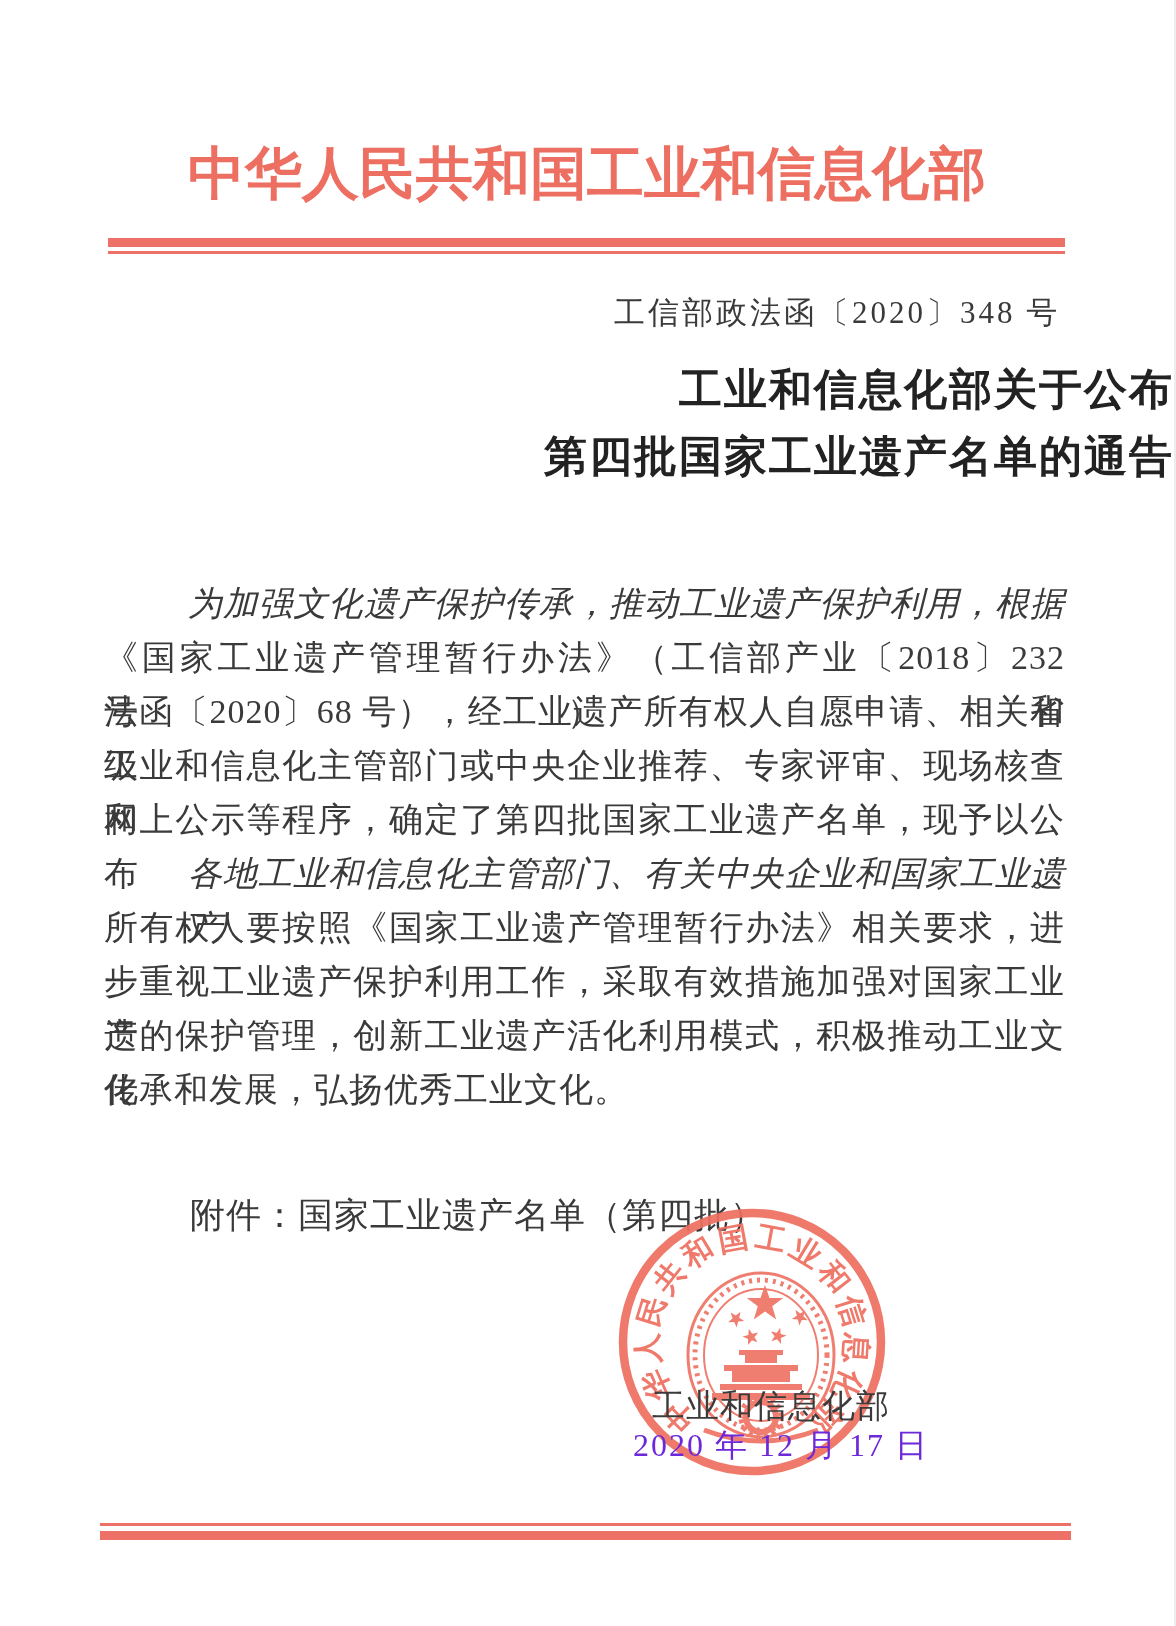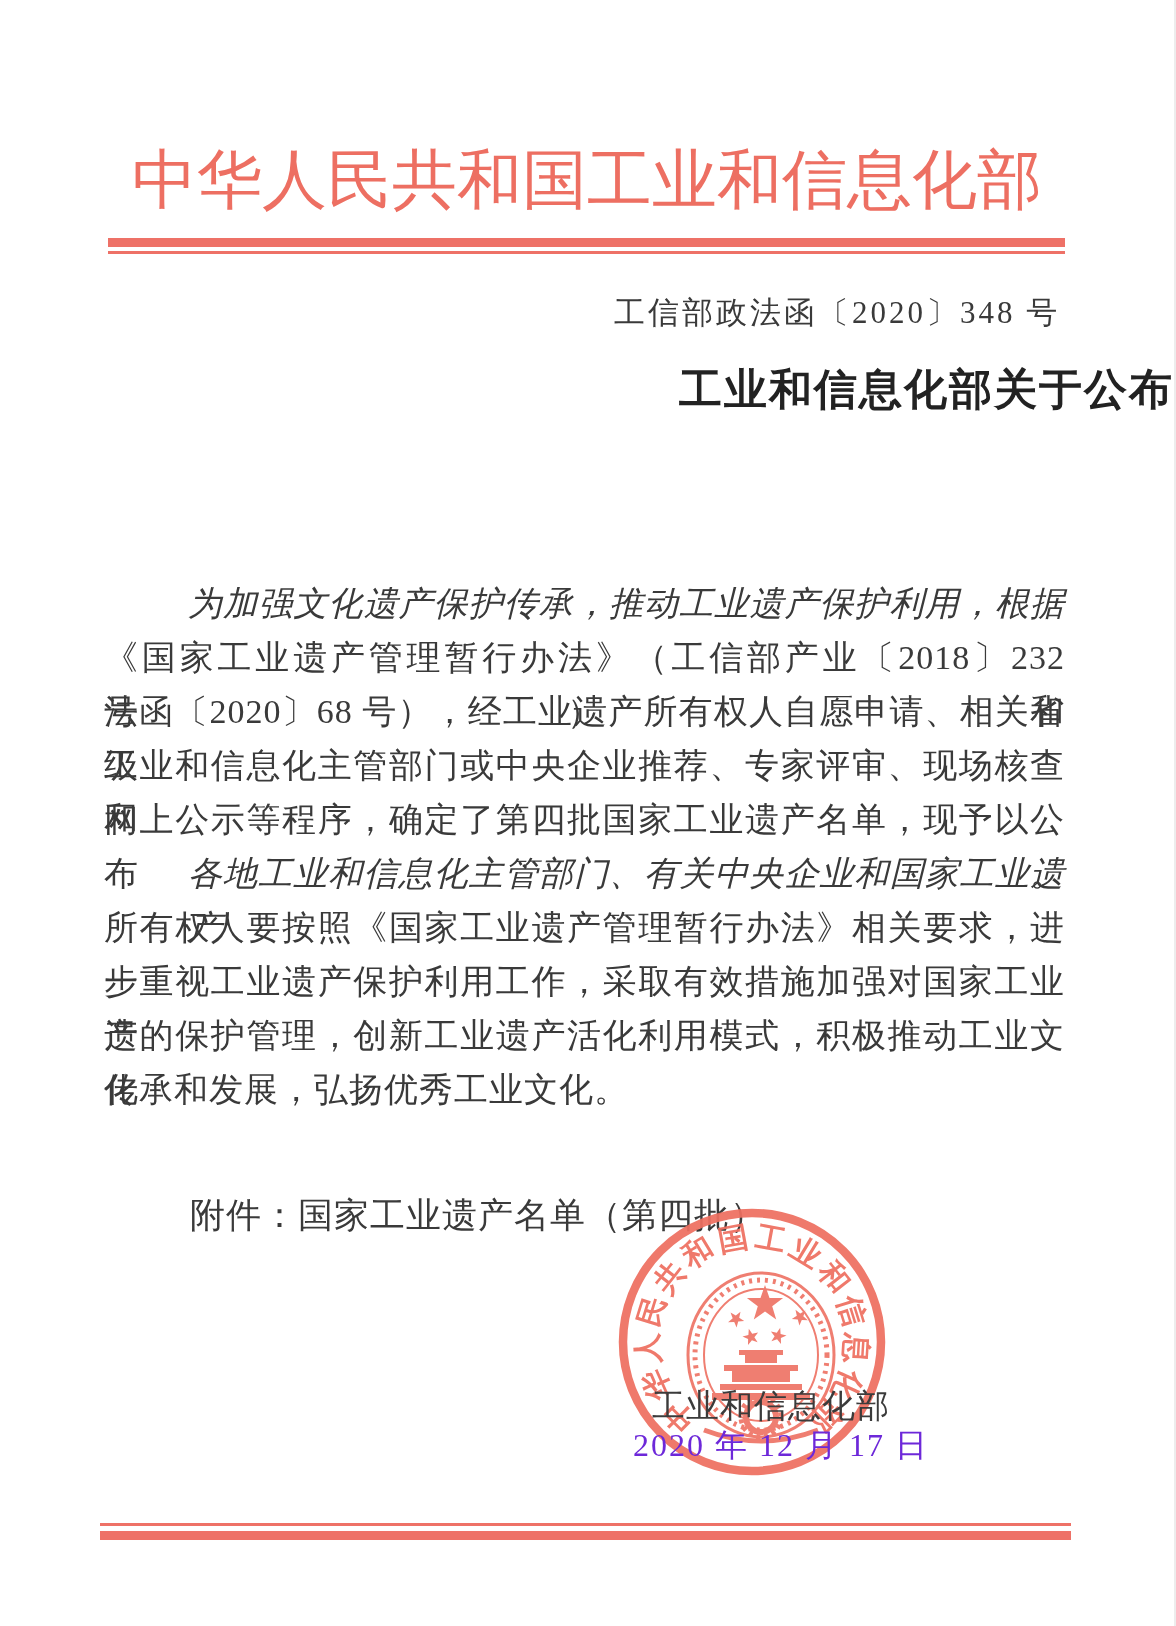--- a/index.html
+++ b/index.html
@@ -8,21 +8,21 @@
     width:1176px;height:1626px;
     background:#ffffff;
     overflow:hidden;
     font-family:"Liberation Serif","DejaVu Serif",serif;
     border-right:2px solid #ededed;
     box-sizing:border-box;
   }
   .letterhead{
     position:absolute;left:0;top:136px;width:100%;
     text-align:center;
-    font-size:65px;font-weight:400;
+    font-size:57px;font-weight:700;
     color:var(--red,#ed6f62);
     letter-spacing:0px;
     white-space:nowrap;
   }
   .rule{position:absolute;background:var(--line-red,#ee7167);}
   .rule-top-thick{left:108px;top:238px;width:957px;height:9px;}
   .rule-top-thin{left:108px;top:251px;width:957px;height:3px;}
   .rule-bottom-thin{left:100px;top:1523px;width:971px;height:3px;}
   .rule-bottom-thick{left:100px;top:1531px;width:971px;height:9px;}
   .doc-number{
@@ -83,20 +83,21 @@
 
   <div class="letterhead">中华人民共和国工业和信息化部</div>
 
   <div class="rule rule-top-thick"></div>
   <div class="rule rule-top-thin"></div>
 
   <div class="doc-number">工信部政法函〔2020〕348 号</div>
 
   <div class="doc-title">
     <div>工业和信息化部关于公布</div>
+    <div>第四批国家工业遗产名单的通告</div>
   </div>
 
   <div class="body-text" id="body-lines">
       <div class="body-line indent fill">为加强文化遗产保护传承，推动工业遗产保护利用，根据</div>
       <div class="body-line fill">《国家工业遗产管理暂行办法》（工信部产业〔2018〕232 号）和</div>
       <div class="body-line fill">法函〔2020〕68 号），经工业遗产所有权人自愿申请、相关省级</div>
       <div class="body-line fill">工业和信息化主管部门或中央企业推荐、专家评审、现场核查和</div>
       <div class="body-line fill">网上公示等程序，确定了第四批国家工业遗产名单，现予以公布。</div>
       <div class="body-line indent fill">各地工业和信息化主管部门、有关中央企业和国家工业遗产</div>
       <div class="body-line fill">所有权人要按照《国家工业遗产管理暂行办法》相关要求，进一</div>

